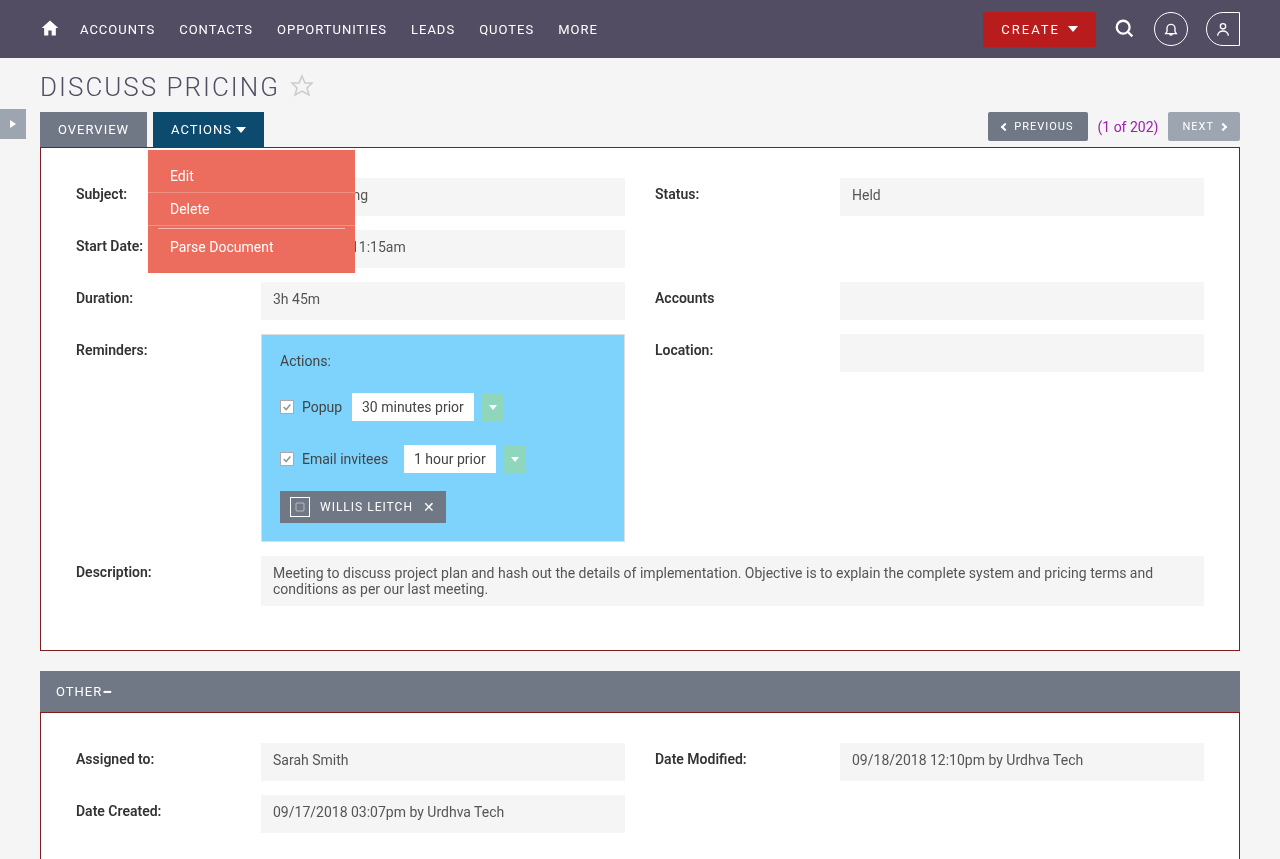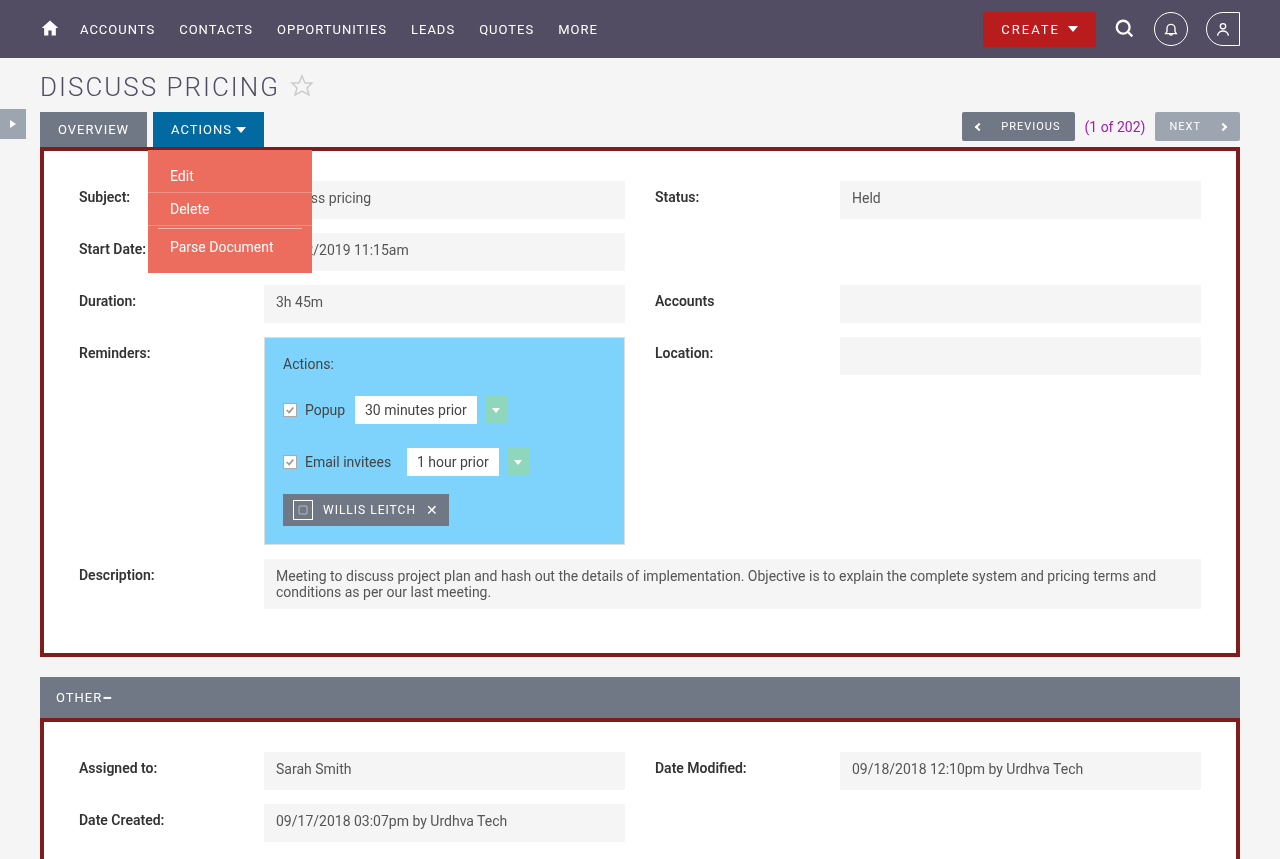--- a/index.html
+++ b/index.html
@@ -19,33 +19,33 @@
 .page-title { font-size: 26px; font-weight: 300; letter-spacing: 2px; color: #534d64; }
 .star-icon { color: #ccc; }
 
 .content-wrapper { position: relative; padding: 0 40px 40px 40px; }
 .side-tab { position: absolute; left: 0; top: -3px; width: 26px; height: 30px; background: #9ca5b0; display: flex; align-items: center; justify-content: center; cursor: pointer; }
 .side-tab svg { fill: #fff; }
 
 .tabs-row { display: flex; align-items: flex-start; gap: 6px; margin-bottom: 0; position: relative; }
 .tab-btn { padding: 10px 18px; border: none; letter-spacing: 1px; font-size: 13px; cursor: pointer; color: #fff; }
 .tab-overview { background: #6f7884; }
-.tab-actions { background: #0369a1; position: relative; display: flex; align-items: center; gap: 4px; }
-
-.actions-dropdown { position: absolute; top: 38px; left: 108px; background: #ec6c5e; width: 164px; z-index: 100; padding: 10px 0; }
+.tab-actions { background: #0c4a6e; position: relative; display: flex; align-items: center; gap: 4px; }
+
+.actions-dropdown { position: absolute; top: 38px; left: 108px; background: #ec6c5e; width: 207px; z-index: 100; padding: 10px 0; }
 .dropdown-item { padding: 8px 22px; color: #fff; font-size: 14px; border-bottom: 1px solid rgba(255,255,255,0.25); cursor: pointer; }
 .dropdown-item:last-of-type { border-bottom: none; }
 .dropdown-divider { border-top: 1px solid rgba(255,255,255,0.5); margin: 2px 10px; }
 
 .pager { margin-left: auto; display: flex; align-items: center; gap: 10px; }
-.pager-btn { background: #6f7884; color: #fff; padding: 8px 14px; border: none; font-size: 11px; letter-spacing: 1px; cursor: pointer; display: flex; align-items: center; gap: 19px; border-radius: 2px; }
+.pager-btn { background: #6f7884; color: #fff; padding: 8px 14px; border: none; font-size: 11px; letter-spacing: 1px; cursor: pointer; display: flex; align-items: center; gap: 6px; border-radius: 2px; }
 .pager-btn.next { background: #9ca5b0; }
 .pager-count { color: #a21caf; font-size: 14px; }
 
-.panel { background: #fff; border: 4px solid #7f1d1d; margin-top: 0; padding: 30px 35px; }
+.panel { background: #fff; border: 1px solid #7f1d1d; margin-top: 0; padding: 30px 35px; }
 .field-grid { display: grid; grid-template-columns: 1fr 1fr; gap: 0 30px; }
 .field-row { display: flex; margin-bottom: 14px; }
 .field-label { width: 185px; font-weight: 600; color: #333; padding-top: 8px; font-size: 14px; flex-shrink: 0; }
 .field-value { flex: 1; background: #f5f5f5; padding: 9px 12px; font-size: 14px; color: #555; min-height: 38px; }
 .field-row.fullwidth { grid-column: 1 / -1; }
 .field-row.fullwidth .field-value { }
 
 .reminder-box { border: 1px solid #ddd; padding: 18px; background: #7dd3fc; }
 .reminder-title { color: #444; margin-bottom: 12px; font-size: 14px; }
 .reminder-row { display: flex; align-items: center; gap: 8px; margin-bottom: 10px; margin-top: 24px; }

